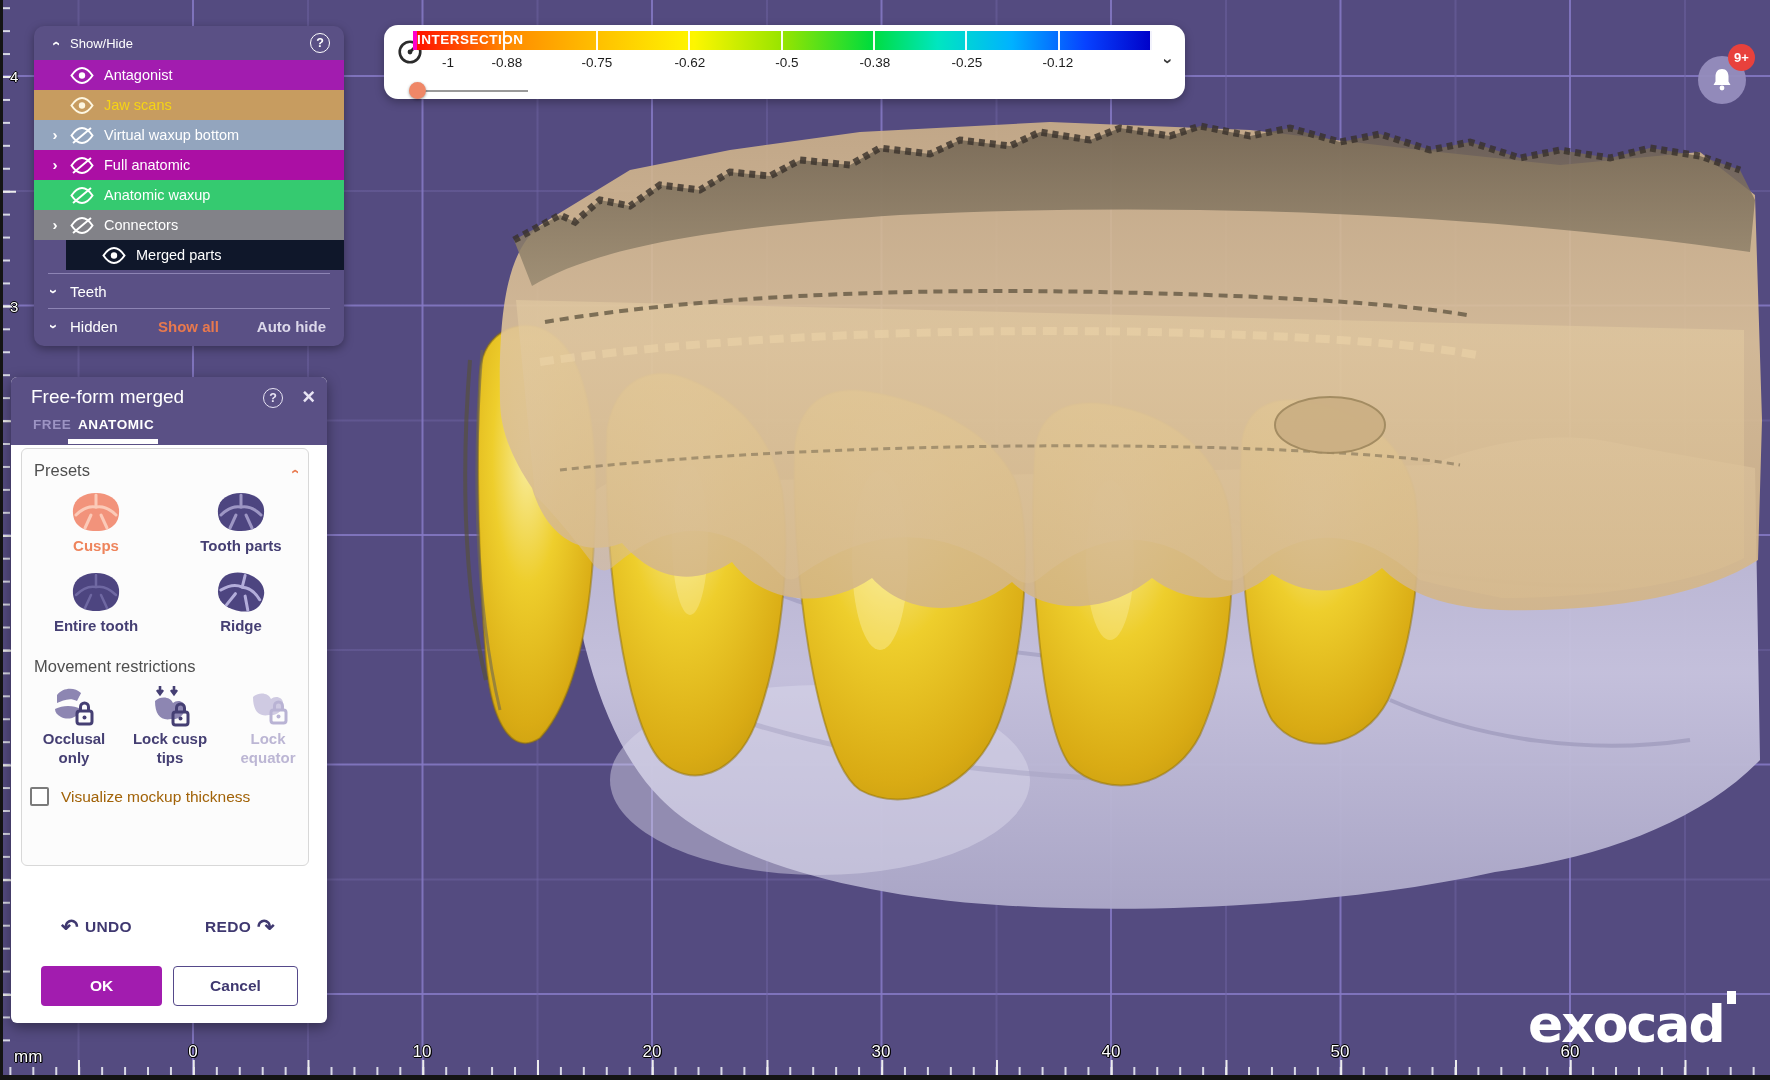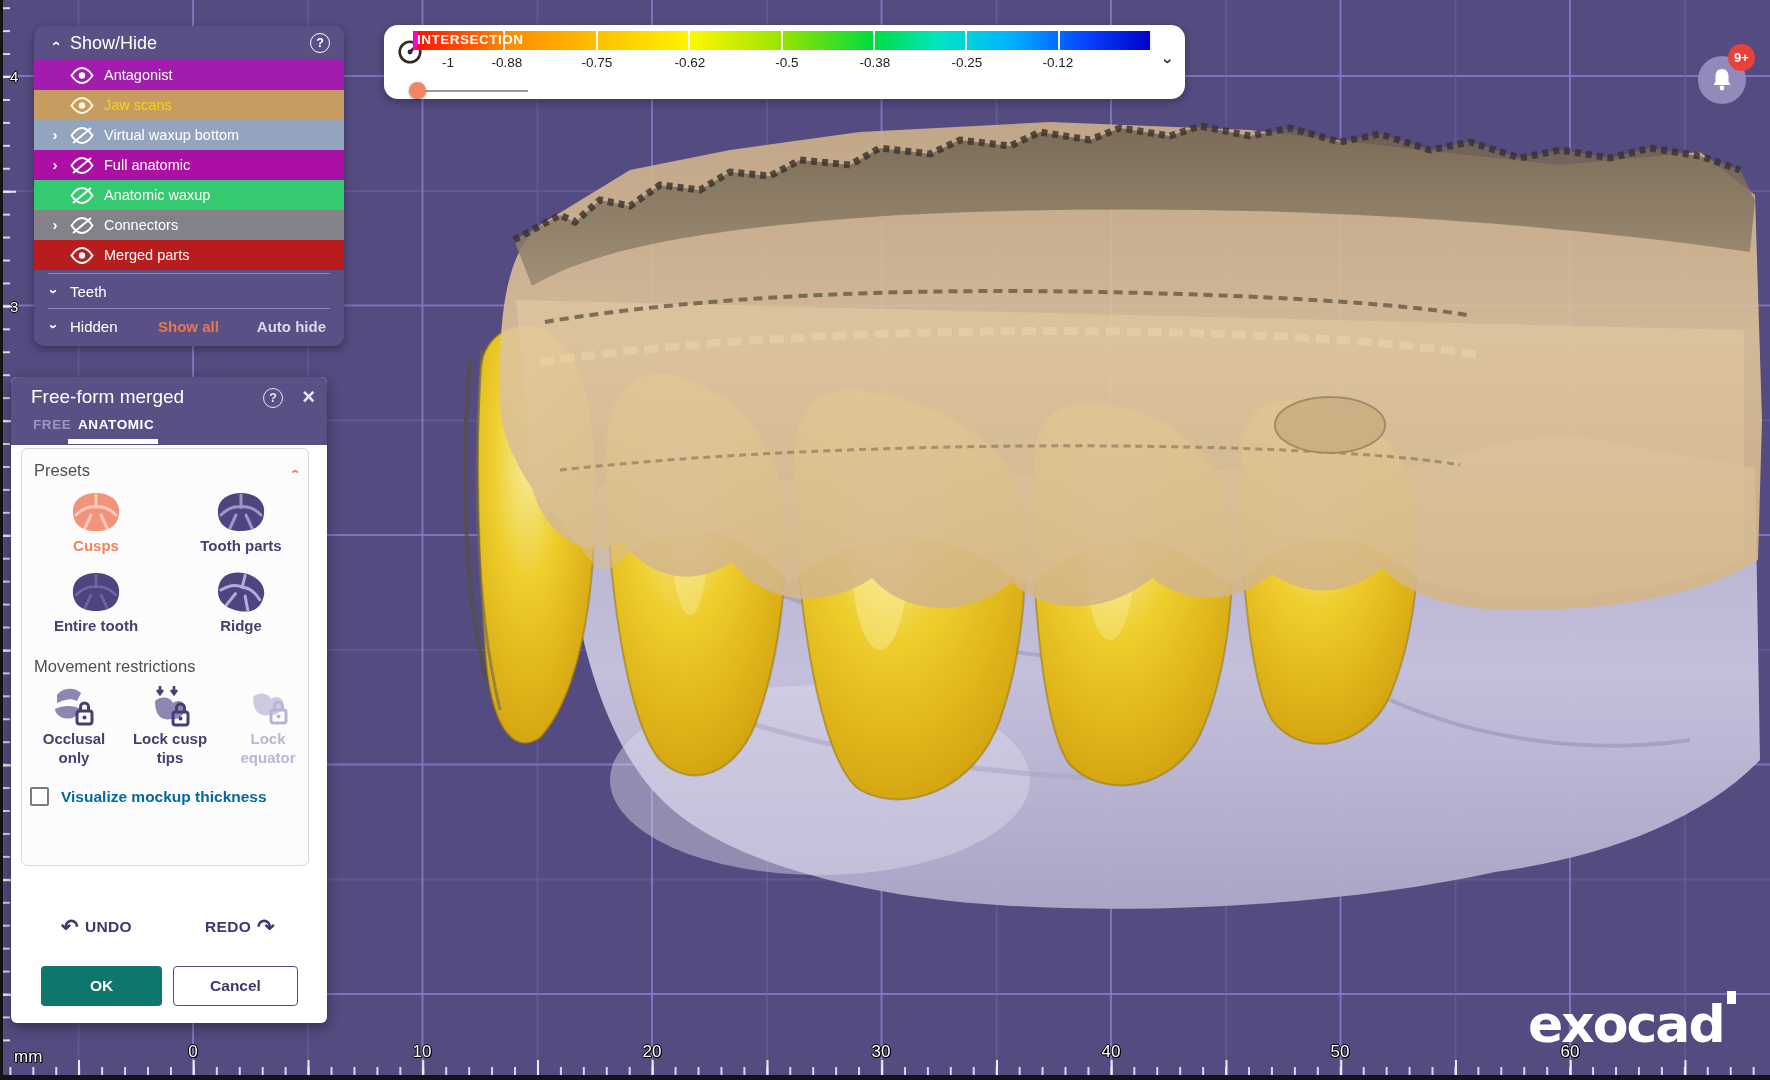--- a/index.html
+++ b/index.html
@@ -43,21 +43,21 @@
     background-position:left 78px, left 9.2px;
     background-repeat:repeat-y; }
   #edge-bottom { position:absolute; left:0; right:0; bottom:0; height:5px; background:#141414; z-index:3; }
   #edge-left { position:absolute; left:0; top:0; bottom:0; width:3px; background:#141414; z-index:3; }
 
   
   #showhide { position:absolute; left:34px; top:26px; width:310px; z-index:6;
     background:#5a5085; border-radius:10px; overflow:hidden; box-shadow:0 3px 10px rgba(0,0,0,.35);
     padding-bottom:6px; }
   #showhide .hdr { height:34px; display:flex; align-items:center; padding:0 14px 0 12px; }
-  #showhide .hdr .title { color:#fff; font-size:18px; margin-left:8px; }
+  #showhide .hdr .title { color:#fff; font-size:13px; margin-left:8px; }
   .chev { color:#fff; font-weight:bold; font-size:15px; width:16px; text-align:center; display:inline-block; }
   .chev.up   { transform:rotate(-90deg); }
   .chev.down { transform:rotate(90deg); }
   .chev.right{ transform:none; }
   .help-circle { margin-left:auto; width:20px; height:20px; border:1.7px solid #fff; border-radius:50%;
     color:#fff; font-size:12.5px; font-weight:bold; display:flex; align-items:center; justify-content:center; }
   .layer-row { height:30px; display:flex; align-items:center; }
   .layer-row .chevslot { width:22px; margin-left:10px; text-align:center; }
   .layer-row .eye { width:24px; height:17px; margin-left:4px; flex:0 0 auto; }
   .layer-row .lbl { margin-left:10px; font-size:14.5px; color:#fff; white-space:nowrap; }
@@ -110,27 +110,27 @@
   .plabel.sel { color:#ee845c; } .plabel.nor { color:#453f73; }
   #preset-cusps { left:14px; top:40px; }  #preset-toothparts { left:159px; top:40px; }
   #preset-entire { left:14px; top:120px; } #preset-ridge { left:159px; top:120px; }
   #movement-title { top:208px; }
   .mv-item { position:absolute; top:236px; width:96px; text-align:center; }
   #mv-occlusal { left:4px; } #mv-cusptips { left:100px; } #mv-equator { left:198px; }
   .mv-item .mlabel { font-size:15px; font-weight:bold; line-height:19px; color:#453f73; }
   .mv-item.disabled .mlabel { color:#bcb6d4; }
   #ff-checkrow { position:absolute; left:8px; top:338px; display:flex; align-items:center; }
   #ff-checkbox { width:19px; height:19px; border:2px solid #7b7b7b; border-radius:2px; background:#fff; }
-  #ff-checklabel { margin-left:12px; font-size:15.5px; color:#0369a1;font-weight:bold; }
+  #ff-checklabel { margin-left:12px; font-size:15.5px; color:#a16207; }
 
   .histbtn { position:absolute; top:538px; display:flex; align-items:center; color:#3f3870;
     font-weight:bold; font-size:15.5px; letter-spacing:.3px; }
   #btn-undo { left:44px; } #btn-redo { left:194px; }
   .histbtn .aico { font-size:21px; margin:0 6px; }
-  #btn-ok { position:absolute; left:30px; top:589px; width:121px; height:40px; background:#0f766e;
+  #btn-ok { position:absolute; left:30px; top:589px; width:121px; height:40px; background:#a21caf;
     color:#fff; font-weight:bold; font-size:15.5px; border:none; border-radius:4px;
     font-family:"Liberation Sans",sans-serif; }
   #btn-cancel { position:absolute; left:162px; top:589px; width:125px; height:40px; background:#fff;
     color:#3f3870; font-weight:bold; font-size:15.5px; border:1.6px solid #55498a; border-radius:4px;
     font-family:"Liberation Sans",sans-serif; }
 
   
   #bell-btn { position:absolute; left:1698px; top:56px; width:48px; height:48px; border-radius:50%;
     background:rgba(150,141,189,.95); z-index:6; display:flex; align-items:center; justify-content:center; }
   #bell-badge { position:absolute; left:1728px; top:44px; min-width:27px; height:27px; border-radius:50%;
@@ -309,21 +309,21 @@
 
   <div class="layer-row" style="background: rgb(130, 130, 136);">
     <span class="chevslot"><span class="chev right">›</span></span>
     <svg class="eye" viewBox="0 0 24 17">
         <path d="M1.5,8.5 C5.5,2.5 9,1 12,1 C15,1 18.5,2.5 22.5,8.5 C18.5,14.5 15,16 12,16 C9,16 5.5,14.5 1.5,8.5 Z" fill="none" stroke="#fff" stroke-width="2"></path>
         <line x1="3" y1="16" x2="21" y2="1" stroke="#fff" stroke-width="2"></line>
       </svg>
     <span class="lbl" style="color: rgb(255, 255, 255);">Connectors</span>
   </div>
 
-  <div class="layer-row" style="background: #b91c1c;">
+  <div class="layer-row" style="background: #0f172a; margin-left: 32px;">
     <span class="chevslot"></span>
     <svg class="eye" viewBox="0 0 24 17">
         <path d="M1.5,8.5 C5.5,2.5 9,1 12,1 C15,1 18.5,2.5 22.5,8.5 C18.5,14.5 15,16 12,16 C9,16 5.5,14.5 1.5,8.5 Z" fill="none" stroke="#fff" stroke-width="2"></path>
         <circle cx="12" cy="8.5" r="3.2" fill="#fff"></circle>
       </svg>
     <span class="lbl" style="color: rgb(255, 255, 255);">Merged parts</span>
   </div>
 
   <div class="sh-divider"></div>
   <div class="sh-row">

